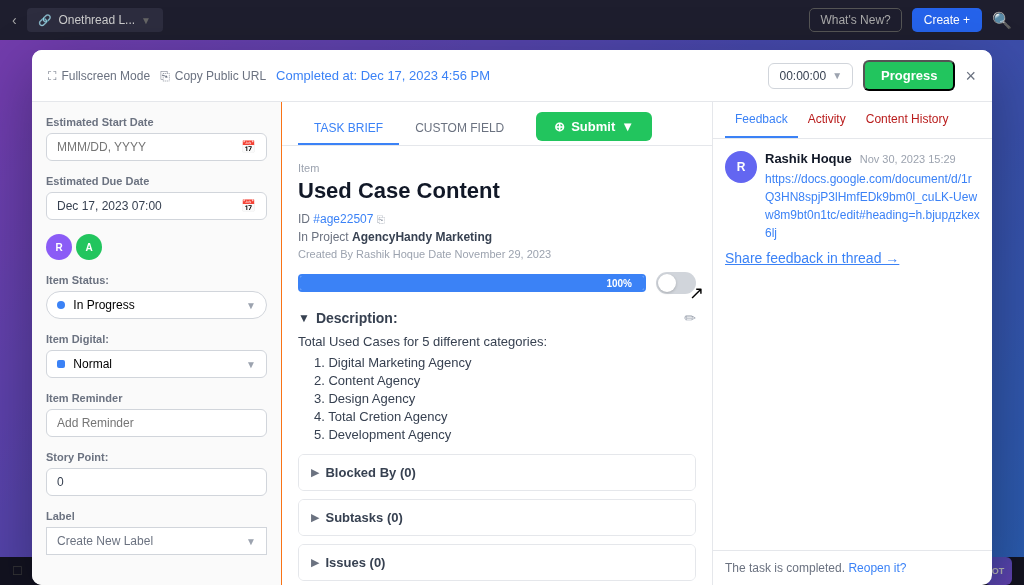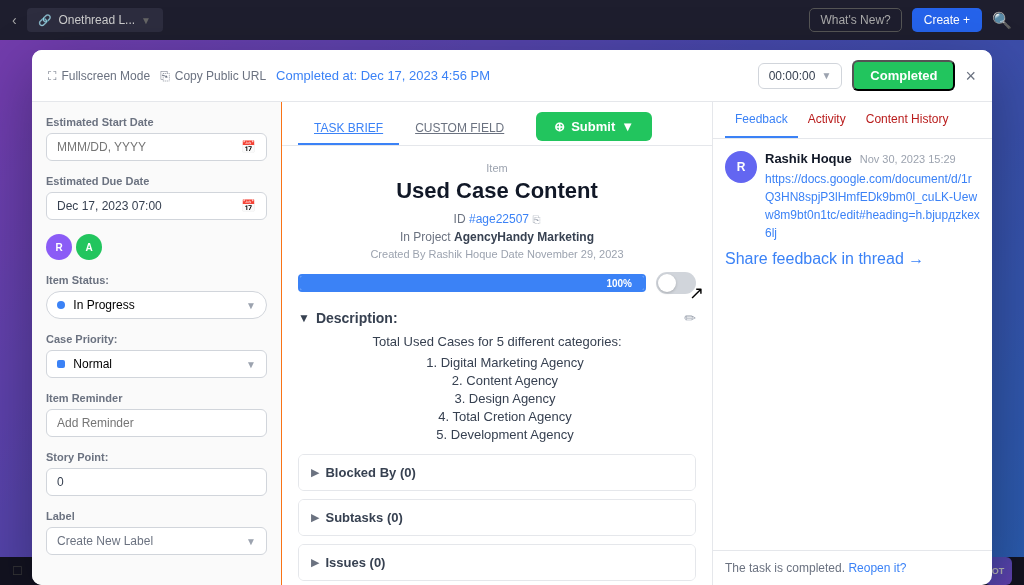--- a/index.html
+++ b/index.html
@@ -258,21 +258,21 @@
       border: 1px solid #d1d5db;
       border-radius: 6px;
       padding: 6px 10px;
       font-size: 12px;
       color: #374151;
       background: white;
     }
     .label-dropdown {
       width: 100%;
       border: 1px solid #d1d5db;
-      border-radius: 6px;
+      border-radius: 0;
       padding: 6px 10px;
       font-size: 12px;
       display: flex;
       align-items: center;
       justify-content: space-between;
       background: white;
       cursor: pointer;
       color: #6b7280;
     }
     .chevron { color: #9ca3af; font-size: 10px; }
@@ -293,21 +293,20 @@
       border-bottom: 1px solid #e5e7eb;
       gap: 0;
     }
     .tab {
       padding: 8px 16px;
       font-size: 12px;
       color: #6b7280;
       cursor: pointer;
       border-bottom: 2px solid transparent;
       font-weight: 500;
-      text-decoration: underline;
     }
     .tab.active {
       color: #3b82f6;
       border-bottom-color: #3b82f6;
     }
     .submit-btn {
       margin-left: 16px;
       background: #22c55e;
       color: white;
       border: none;
@@ -320,21 +319,20 @@
       align-items: center;
       gap: 6px;
       margin-bottom: 4px;
     }
 
     
     .task-content {
       flex: 1;
       padding: 16px;
       overflow-y: auto;
-      text-align: center;
     }
     .item-label {
       font-size: 11px;
       color: #9ca3af;
       margin-bottom: 4px;
     }
     .task-title {
       font-size: 22px;
       font-weight: 700;
       color: #111827;
@@ -533,27 +531,28 @@
       font-size: 11px;
       color: #9ca3af;
     }
     .comment-link {
       font-size: 12px;
       color: #3b82f6;
       word-break: break-all;
       line-height: 1.5;
     }
     .share-feedback {
-      font-size: 16px;
+      font-size: 14px;
       color: #3b82f6;
       cursor: pointer;
       display: flex;
       align-items: center;
       gap: 4px;
       margin-top: 8px;
+      text-decoration: underline;
     }
     .right-footer {
       border-top: 1px solid #e5e7eb;
       padding: 10px 12px;
       font-size: 12px;
       color: #6b7280;
     }
     .reopen-link {
       color: #3b82f6;
       cursor: pointer;
@@ -608,21 +607,21 @@
           <span>⎘</span>
           <span>Copy Public URL</span>
         </button>
         <span class="completed-time">Completed at: Dec 17, 2023 4:56 PM</span>
       </div>
       <div class="modal-header-right">
         <div class="time-picker">
           <span>00:00:00</span>
           <span class="chevron">▼</span>
         </div>
-        <button class="completed-badge">Completed</button>
+        <button class="completed-badge">Progress</button>
         <button class="close-btn">×</button>
       </div>
     </div>
 
     <div class="modal-body">
 
       <div class="left-sidebar">
 
         <div class="field-group">
           <div class="field-label">Estimated Start Date</div>
@@ -652,21 +651,21 @@
           <div class="status-dropdown">
             <span>
               <span class="status-dot blue"></span>
               <span>In Progress</span>
             </span>
             <span class="chevron">▼</span>
           </div>
         </div>
 
         <div class="field-group">
-          <div class="field-label">Case Priority:</div>
+          <div class="field-label">Item Digital:</div>
           <div class="priority-dropdown">
             <span>
               <span class="priority-icon"></span>
               <span>Normal</span>
             </span>
             <span class="chevron">▼</span>
           </div>
         </div>
 
         <div class="field-group">

